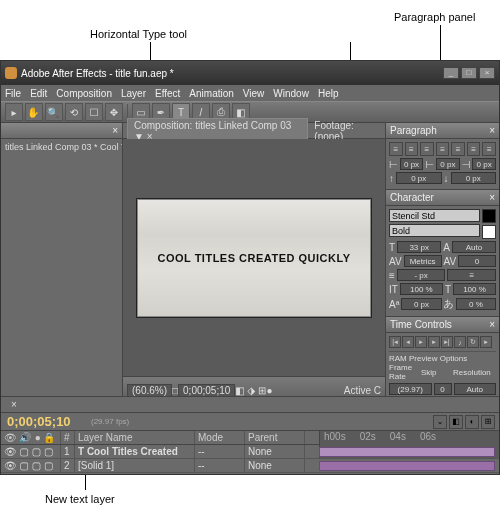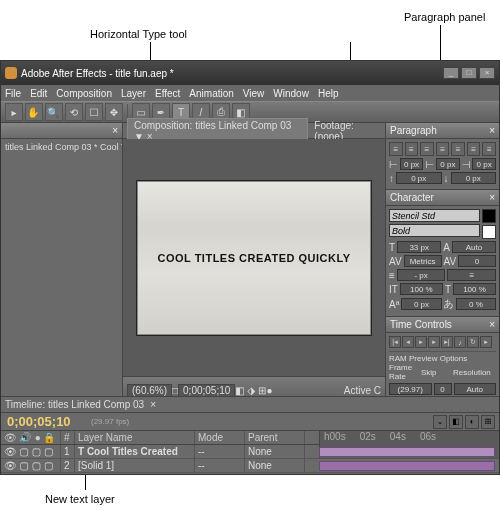--- a/index.html
+++ b/index.html
@@ -18,35 +18,35 @@
   .tool-sep { width: 1px; height: 16px; background: #555; margin: 0 2px; }
   .workspace { display: flex; height: 280px; }
   .left-panel { width: 122px; background: #6a6a6a; border-right: 1px solid #444; }
   .panel-tab { height: 16px; background: linear-gradient(#878787,#6a6a6a); border-bottom: 1px solid #444; display: flex; align-items: center; padding: 0 4px; color: #eee; font-size: 9px; }
   .panel-tab .x { margin-left: auto; }
   .panel-row { padding: 3px 4px; color: #ddd; font-size: 9px; white-space: nowrap; overflow: hidden; }
   .center-area { flex: 1; background: #5a5a5a; display: flex; flex-direction: column; }
   .comp-tabs { height: 16px; background: #6a6a6a; display: flex; align-items: center; padding: 0 4px; gap: 6px; color: #ddd; font-size: 9px; border-bottom: 1px solid #444; }
   .comp-tab { background: #7a7a7a; padding: 1px 6px; border: 1px solid #888; }
   .viewer { flex: 1; background: #5a5a5a; display: flex; align-items: center; justify-content: center; position: relative; padding: 8px; }
-  .canvas { width: 236px; height: 156px; background: linear-gradient(180deg,#e8e6e2 0%, #d6d4ce 30%, #e1dfd9 60%, #d2d0ca 100%); border: 1px solid #222; display: flex; align-items: center; justify-content: center; box-shadow: 0 0 0 1px #888 inset; }
+  .canvas { width: 236px; height: 120px; background: linear-gradient(180deg,#e8e6e2 0%, #d6d4ce 30%, #e1dfd9 60%, #d2d0ca 100%); border: 1px solid #222; display: flex; align-items: center; justify-content: center; box-shadow: 0 0 0 1px #888 inset; }
   .title-render { font-family: "Arial Black", sans-serif; font-weight: 900; font-size: 11px; letter-spacing: 0.5px; color: #111; text-transform: uppercase; }
   .viewer-footer { height: 27px; background: linear-gradient(#7a7a7a,#5f5f5f); border-top: 1px solid #444; display: flex; align-items: center; padding: 0 4px; color: #ddd; font-size: 9px; justify-content: center; }
   .vf-box { background: #555; border: 1px solid #444; padding: 0 4px; height: 13px; line-height: 12px; }
   .right-panels { width: 114px; background: #6a6a6a; border-left: 1px solid #444; display: flex; flex-direction: column; overflow: hidden; }
   .panel { border-bottom: 1px solid #444; }
   .panel-body { padding: 3px; color: #ddd; }
   .align-row { display: flex; gap: 2px; margin-bottom: 2px; }
   .mini-btn { width: 14px; height: 14px; background: #666; border: 1px solid #444; font-size: 8px; display:flex;align-items:center;justify-content:center; }
   .field-row { display: flex; align-items: center; gap: 2px; margin-bottom: 2px; font-size: 8px; }
   .field-row .lbl { width: 30px; font-size: 8px; }
   .field { background: #555; border: 1px solid #333; padding: 0 2px; height: 12px; line-height: 11px; color: #ddd; font-size: 8px; flex:1; text-align:center;}
   .swatch-row { display:flex; gap:2px; margin-bottom:2px;}
   .swatch { width:14px; height:14px; border:1px solid #333; }
-  .select { background:#ccc; color:#000; border:1px solid #333; height:13px; line-height:12px; padding:0 2px; font-size:9px; width:100%; margin-bottom:2px;font-style:italic;}
+  .select { background:#ccc; color:#000; border:1px solid #333; height:13px; line-height:12px; padding:0 2px; font-size:9px; width:100%; margin-bottom:2px;}
   .time-controls .tc-buttons { display:flex; gap:1px; margin-bottom:3px;}
   .tc-btn { width:12px; height:12px; background:#666; border:1px solid #444; font-size:7px; display:flex;align-items:center;justify-content:center;color:#ccc;}
   .chk-row { display:flex; align-items:center; gap:3px; font-size:8px; margin-top:2px;}
   .chk { width:9px; height:9px; background:#ccc; border:1px solid #333;}
   .timeline { position: absolute; bottom: 0; left: 0; right: 0; height: 78px; background: #6a6a6a; border-top: 1px solid #444; }
   .tl-header { height: 16px; border-bottom: 1px solid #444; display:flex; align-items:center; padding:0 4px; font-size:9px; color:#ddd; }
   .tl-timecode-row { height: 18px; display:flex; align-items:center; border-bottom:1px solid #444; }
   .timecode { color:#f2d070; font-size:13px; font-weight:bold; padding:0 6px; width:90px;}
   .fps-lbl { color:#aaa; font-size:8px;}
   .tl-icons { display:flex; gap:2px; margin-left:auto; padding-right:4px;}
@@ -59,21 +59,21 @@
 </head>
 <body>
 
 <div class="callout" style="top:28px; left:90px;">Horizontal Type tool</div>
 <div class="callout-line" style="top:42px; left:150px; width:1px; height:55px;"></div>
 
 <div class="callout" style="top:28px; left:310px;margin-top:38px;">Character panel</div>
 <div class="callout-line" style="top:42px; left:350px; width:1px; height:130px;"></div>
 <div class="callout-line" style="top:172px; left:350px; width:48px; height:1px;"></div>
 
-<div class="callout" style="top:11px; left:404px;">Paragraph panel</div>
+<div class="callout" style="top:11px; left:394px;">Paragraph panel</div>
 <div class="callout-line" style="top:25px; left:440px; width:1px; height:90px;"></div>
 
 <div class="callout" style="top:493px; left:45px;">New text layer</div>
 <div class="callout-line" style="top:460px; left:85px; width:1px; height:30px;"></div>
 
 <div class="app-window">
 
   <div class="titlebar">
     <div class="ae-icon"></div>
     <div class="title-text">Adobe After Effects - title fun.aep *</div>
@@ -257,21 +257,20 @@
               <span>From Current Time</span>
             </div>
 
         </div>
       </div>
     </div>
   </div>
 
   <div class="timeline">
     <div class="tl-header">
-      <span>Timeline: titles Linked Comp 03</span>
       <span style="margin-left:6px">×</span>
     </div>
     <div class="tl-timecode-row">
       <div class="timecode">0;00;05;10</div>
       <div class="fps-lbl">(29.97 fps)</div>
       <div class="tl-icons">
         <div class="mini-btn">⌄</div>
         <div class="mini-btn">◧</div>
         <div class="mini-btn">◐</div>
         <div class="mini-btn">⊞</div>

